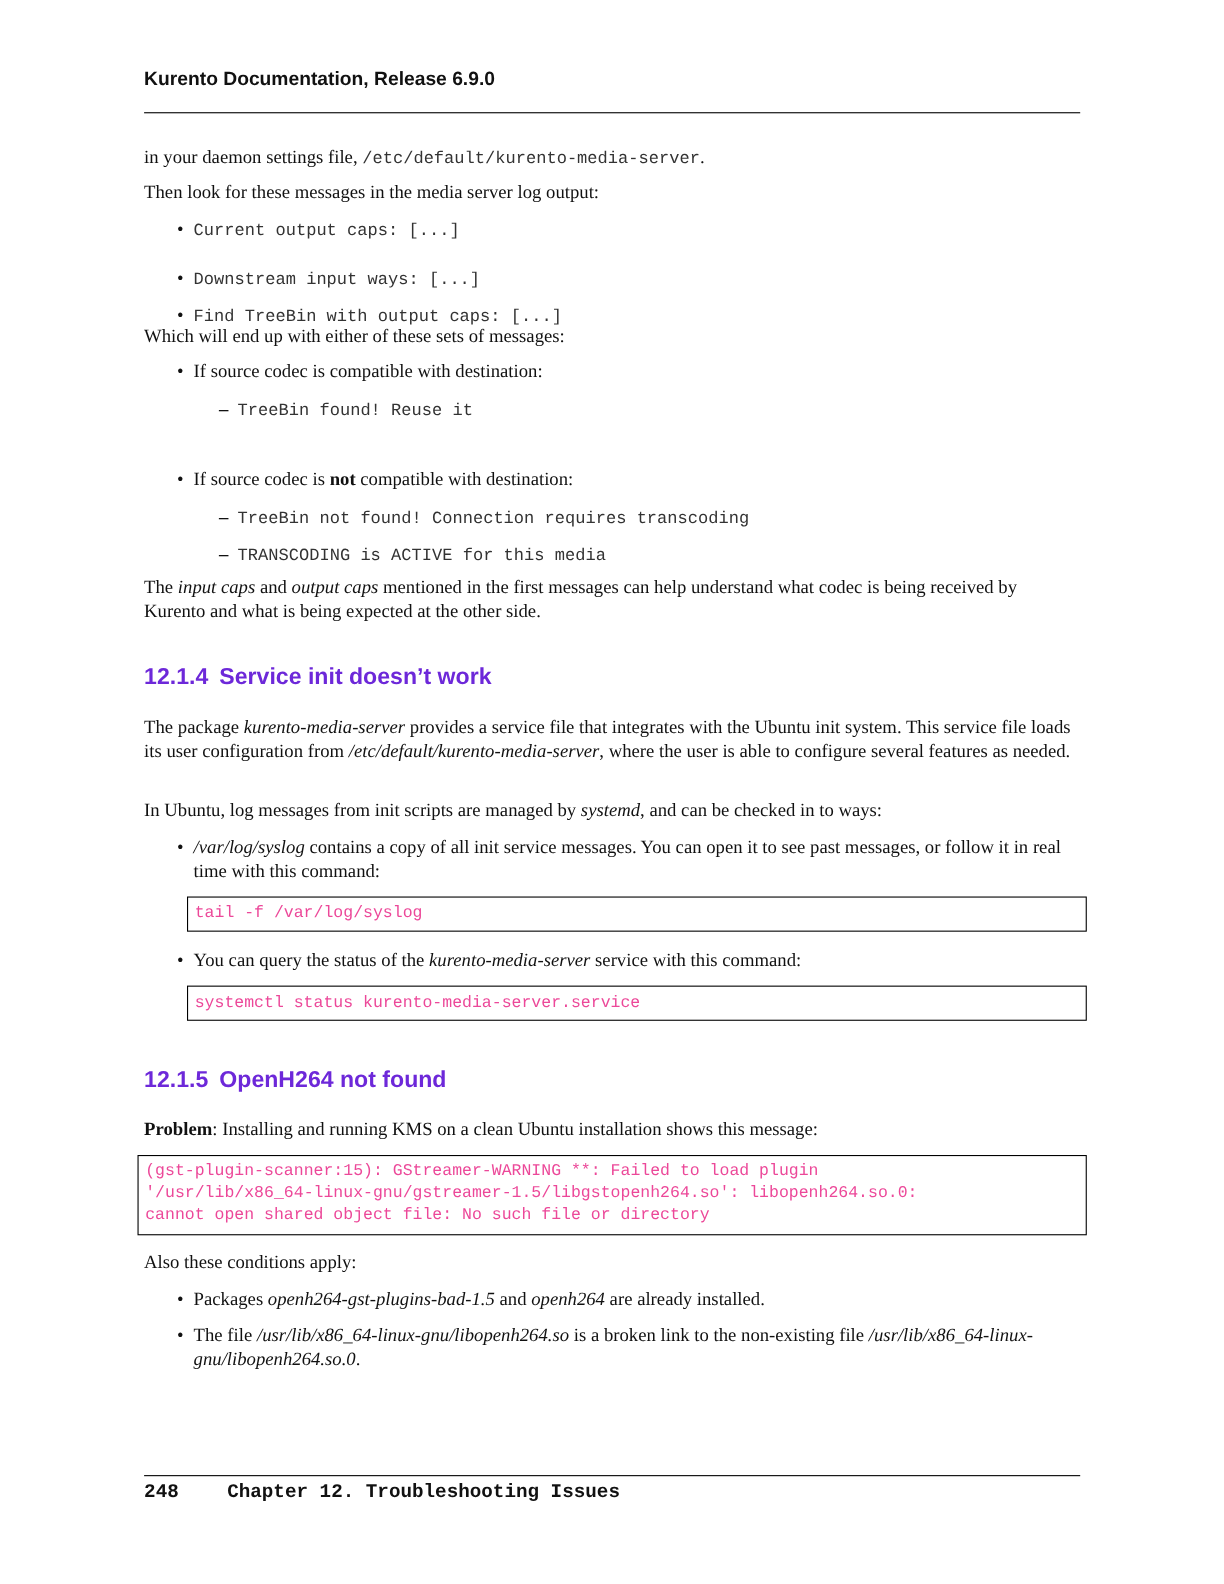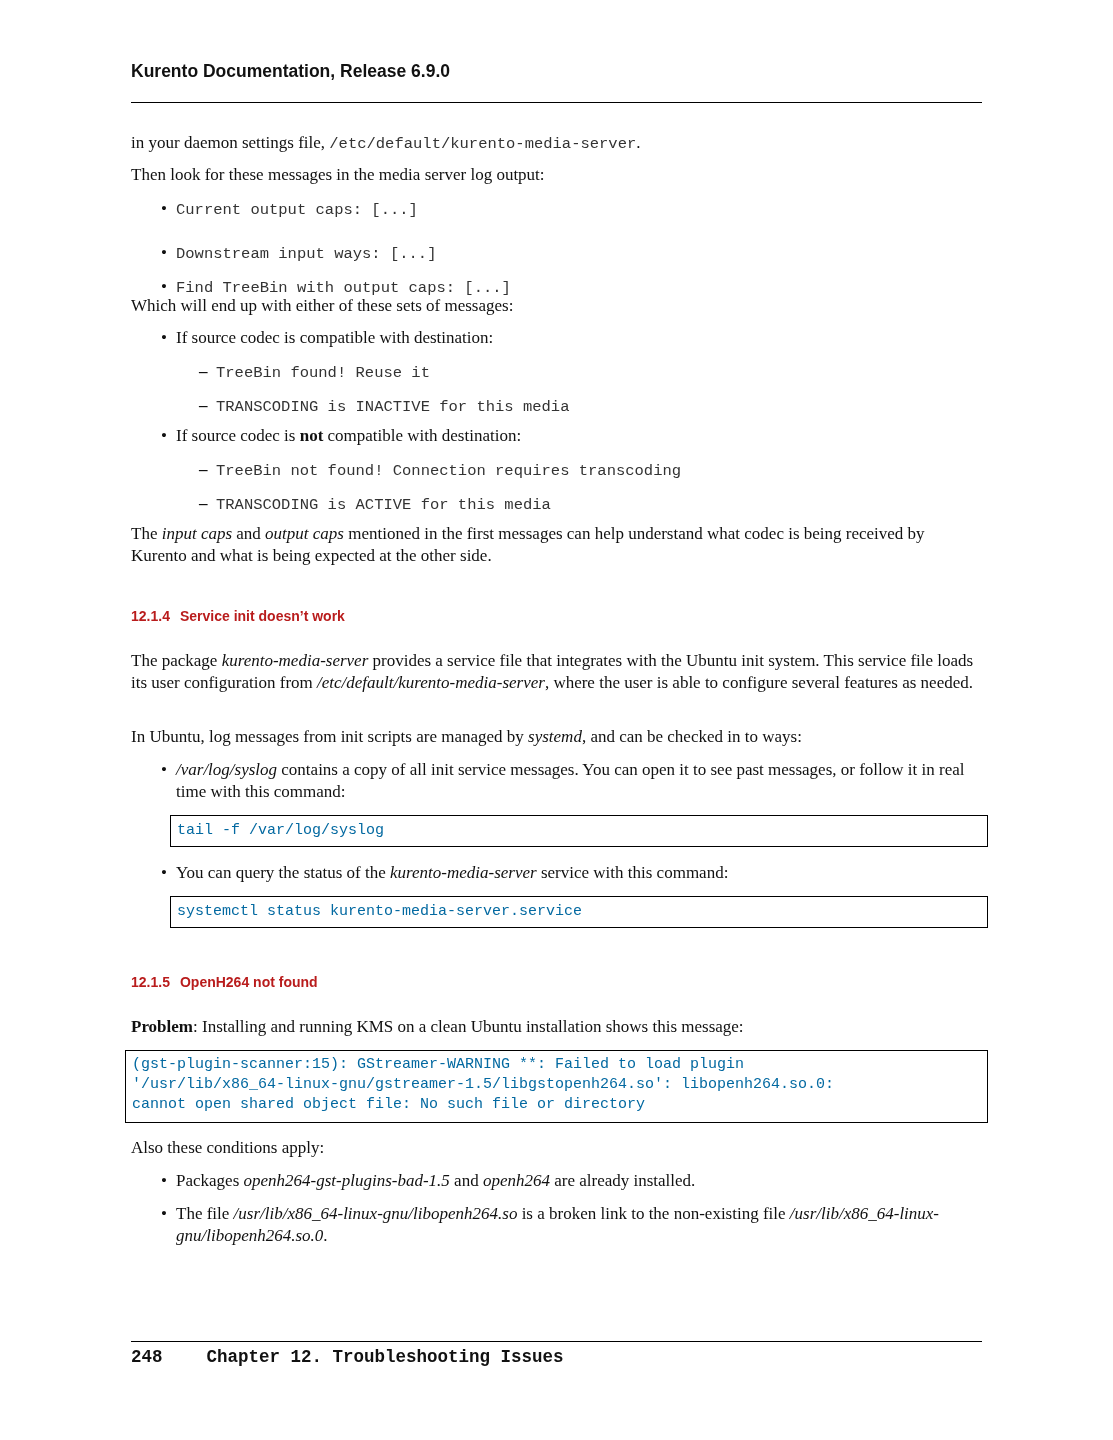--- a/index.html
+++ b/index.html
@@ -12,24 +12,24 @@
     .mono { font-family: "Liberation Mono", monospace; font-size: 15.5px; color: #333; }
     p { margin: 0; line-height: 22px; }
     .abs { position: absolute; left: 0; width: 851px; }
     ul.bullets { list-style: none; margin: 0; padding: 0; }
     ul.bullets li { position: relative; padding-left: 45px; line-height: 22px; }
     ul.bullets li::before { content: "•"; position: absolute; left: 30px; top: 0; }
     ul.dashes { list-style: none; margin: 0; padding: 0; }
     ul.dashes li { position: relative; padding-left: 85px; line-height: 22px; }
     ul.dashes li::before { content: "–"; position: absolute; left: 68px; top: 0; font-weight: bold; }
     h3 { margin: 0; font-family: "Liberation Sans", sans-serif; font-weight: bold;
-      font-size: 14px; color: #b91c1c; line-height: 26px; }
+      font-size: 21px; color: #6d28d9; line-height: 26px; }
     h3 .num { margin-right: 10px; }
     .codebox { position: absolute; border: 1px solid #000; background: #fff;
-      font-family: "Liberation Mono", monospace; font-size: 15px; color: #0369a1;
+      font-family: "Liberation Mono", monospace; font-size: 15px; color: #ec4899;
       padding: 5px 6px; line-height: 20px; white-space: pre; box-sizing: border-box; }
     .footer-rule { position: absolute; top: 1341px; left: 0; width: 851px; border-top: 1px solid #000; }
     .footer { position: absolute; top: 1346px; left: 0; width: 851px;
       font-family: Liberation Mono, monospace; font-weight: bold; font-size: 17.5px;
       display: flex; line-height: 22px; gap: 44px; }
     i { font-style: italic; }
     b { font-weight: bold; }
   </style>
 </head>
 <body>
@@ -51,21 +51,20 @@
 
   <p class="abs" style="top:295px">Which will end up with either of these sets of messages:</p>
 
   <ul class="bullets abs" style="top:327px">
     <li>
       <span>If source codec is </span><span>compatible with destination:</span>
     </li>
   </ul>
   <ul class="dashes abs" style="top:361px">
     <li style="margin-bottom:10.5px"><span class="mono">TreeBin found! Reuse it</span></li>
-    <li><span class="mono">TRANSCODING is INACTIVE for this media</span></li>
   </ul>
 
   <ul class="bullets abs" style="top:425px">
     <li>
       <span>If source codec is </span><b>not</b><span> compatible with destination:</span>
     </li>
   </ul>
   <ul class="dashes abs" style="top:459px">
     <li style="margin-bottom:10.5px"><span class="mono">TreeBin not found! Connection requires transcoding</span></li>
     <li><span class="mono">TRANSCODING is ACTIVE for this media</span></li>

